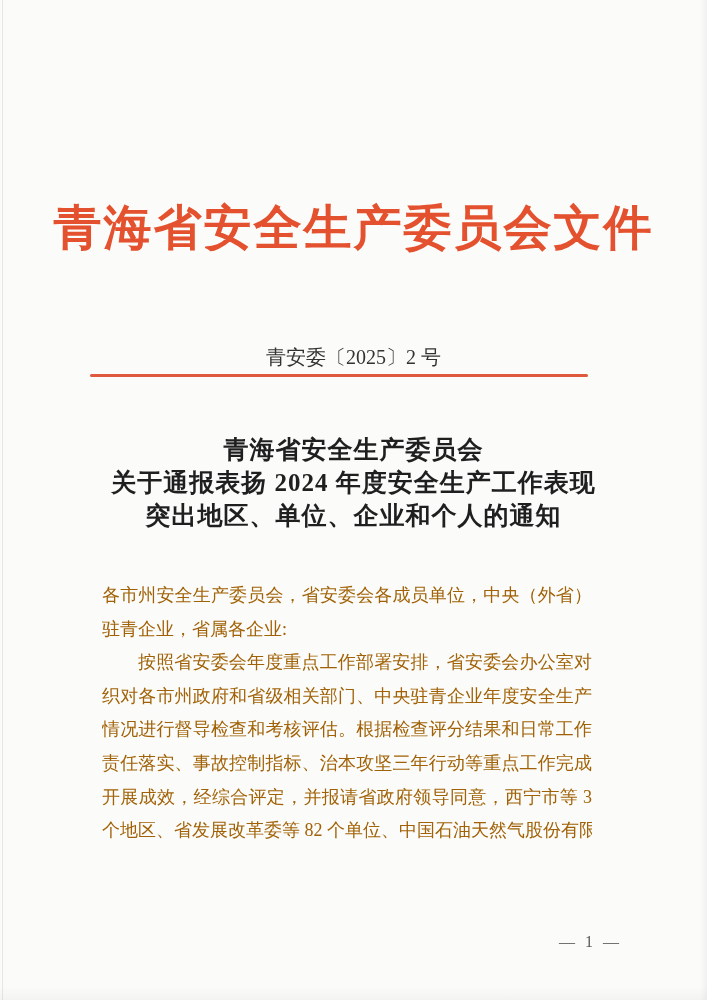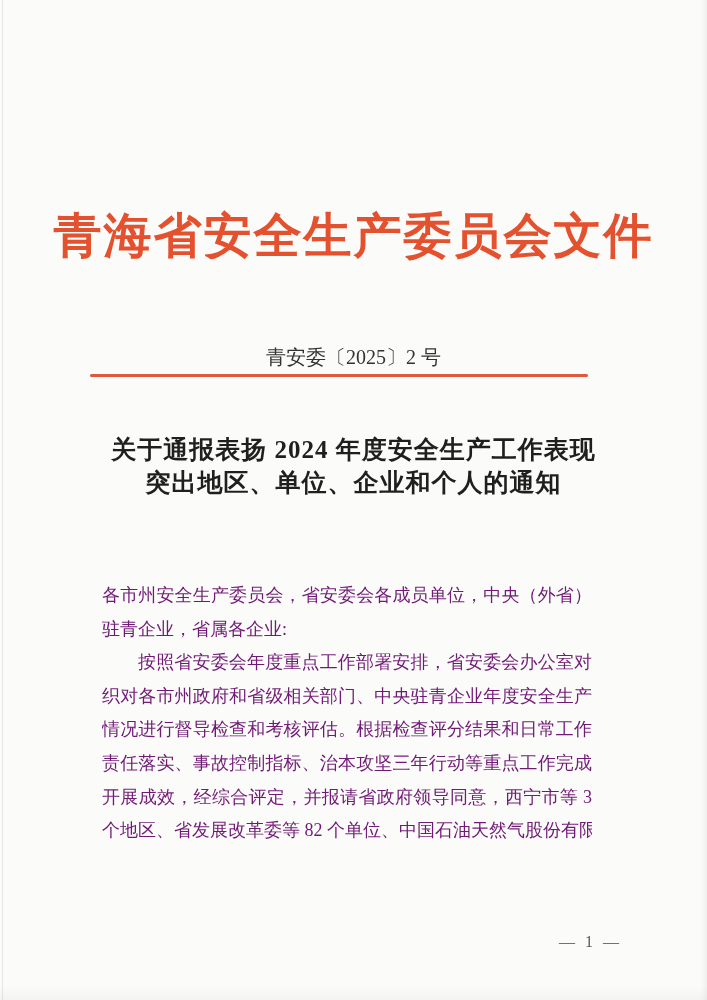--- a/index.html
+++ b/index.html
@@ -38,21 +38,20 @@
     position: absolute;
     top: 196px;
     left: 0;
     width: 100%;
     text-align: center;
     font-size: 48px;
     font-weight: 700;
     letter-spacing: 2px;
     color: #e4512e;
     white-space: nowrap;
-    margin-top: 8px;
   }
   .doc-number {
     position: absolute;
     top: 344px;
     left: 0;
     width: 100%;
     text-align: center;
     font-size: 20px;
     color: #323232;
     white-space: nowrap;
@@ -79,21 +78,21 @@
     letter-spacing: 1px;
   }
   .doc-title .t-line { white-space: nowrap; }
   .doc-body {
     position: absolute;
     top: 579px;
     left: 102px;
     width: 490px;
     font-size: 18px;
     line-height: 33.6px;
-    color: #701a75;
+    color: #a16207;
   }
   .body-line {
     text-align: justify;
     text-align-last: justify;
     height: 33.6px;
     overflow: hidden;
     white-space: nowrap;
   }
   .body-line.no-fill {
     text-align-last: left;
@@ -121,20 +120,21 @@
   <div class="edge-right"></div>
   <div class="edge-bottom"></div>
 
   <div class="doc-header">青海省安全生产委员会文件</div>
 
   <div class="doc-number">青安委〔2025〕2 号</div>
 
   <div class="red-rule"></div>
 
   <div class="doc-title">
+    <div class="t-line">青海省安全生产委员会</div>
     <div class="t-line">关于通报表扬 2024 年度安全生产工作表现</div>
     <div class="t-line">突出地区、单位、企业和个人的通知</div>
   </div>
 
   <div class="doc-body">
     <div class="body-line">各市州安全生产委员会，省安委会各成员单位，中央（外省）</div>
     <div class="body-line no-fill">驻青企业，省属各企业:</div>
     <div class="body-line indent">按照省安委会年度重点工作部署安排，省安委会办公室对</div>
     <div class="body-line">织对各市州政府和省级相关部门、中央驻青企业年度安全生产</div>
     <div class="body-line">情况进行督导检查和考核评估。根据检查评分结果和日常工作</div>

